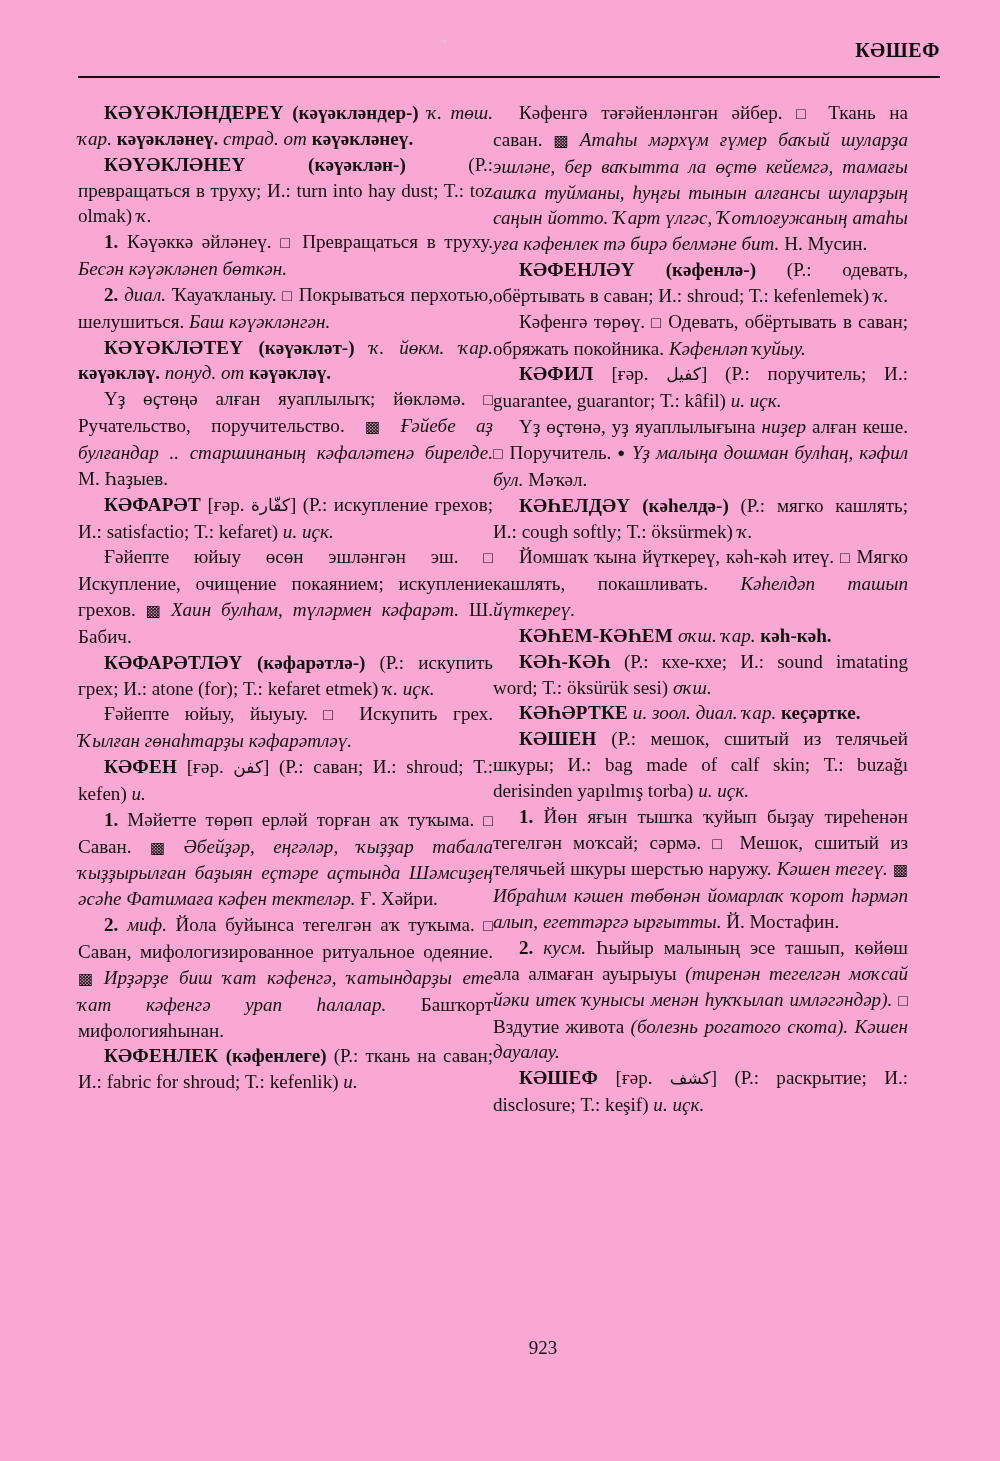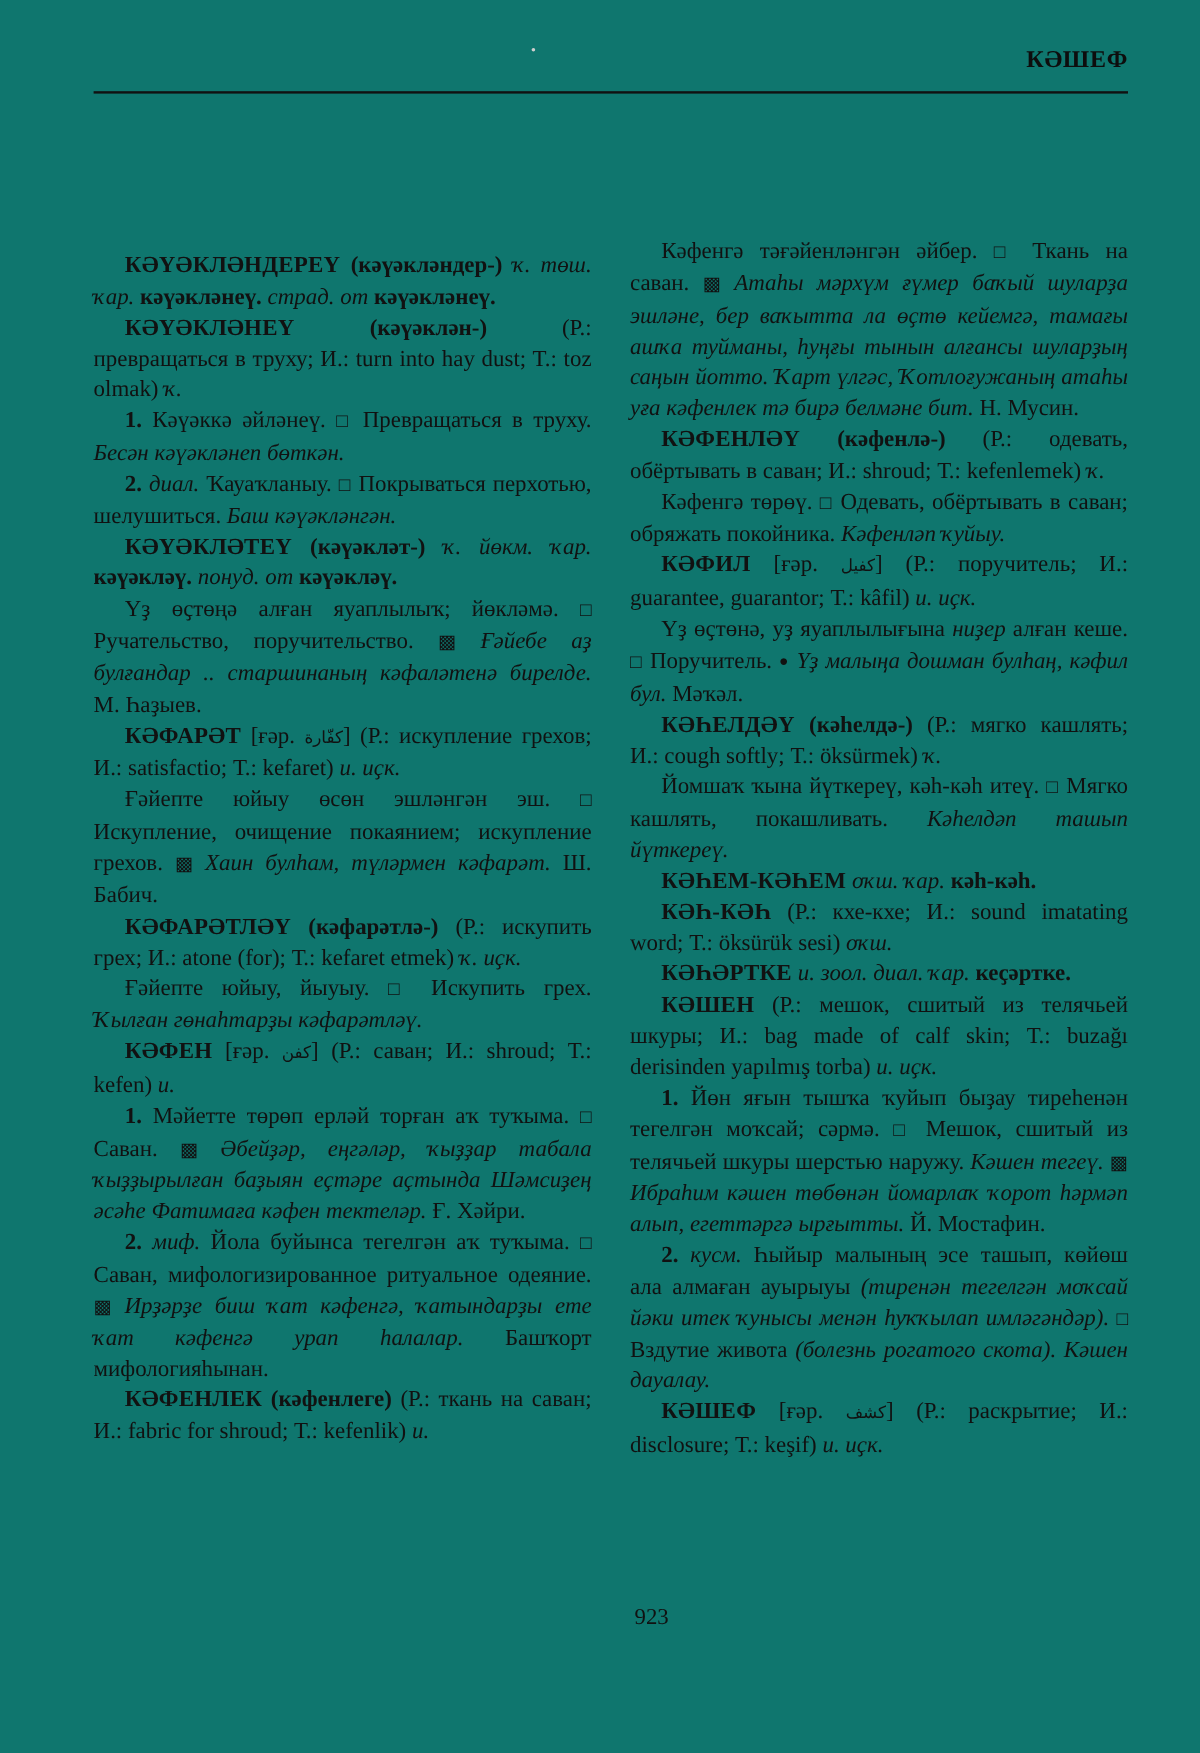--- a/index.html
+++ b/index.html
@@ -14,21 +14,21 @@
     font-family: "Liberation Serif", "DejaVu Serif", serif;
     color: #111111;
     position: relative;
     overflow: hidden;
   }
   .page {
     position: absolute;
     left: 0; top: 0;
     width: 1000px;
     height: 1461px;
-    background: #0f766e;
+    background: #f9a8d4;
   }
   
   .header {
     position: absolute;
     left: 78px;
     top: 38px;
     width: 862px;
     height: 40px;
   }
   .header-title {
@@ -50,22 +50,20 @@
     background: #111111;
   }
   
   .body-cols {
     position: absolute;
     left: 78px;
     top: 100px;
     width: 862px;
     height: 1215px;
     display: flex;
-    gap: 32px;
-    align-items: center;
   }
   .col {
     width: 415px;
     font-size: 19.1px;
     line-height: 25.85px;
     text-align: justify;
     text-justify: inter-word;
     -webkit-hyphens: none;
     hyphens: none;
     word-spacing: 0px;
@@ -89,21 +87,21 @@
     font-weight: bold;
   }
   .b {
     font-weight: bold;
   }
   .i {
     font-style: italic;
   }
   .ar {               
     font-family: "DejaVu Sans", sans-serif;
-    font-size: 14px;
+    font-size: 17px;
     direction: rtl;
     unicode-bidi: isolate;
   }
   .num {
     font-weight: bold;
   }
   .mark-open::before {   
     content: "\25A1";
     font-size: 16px;
   }

